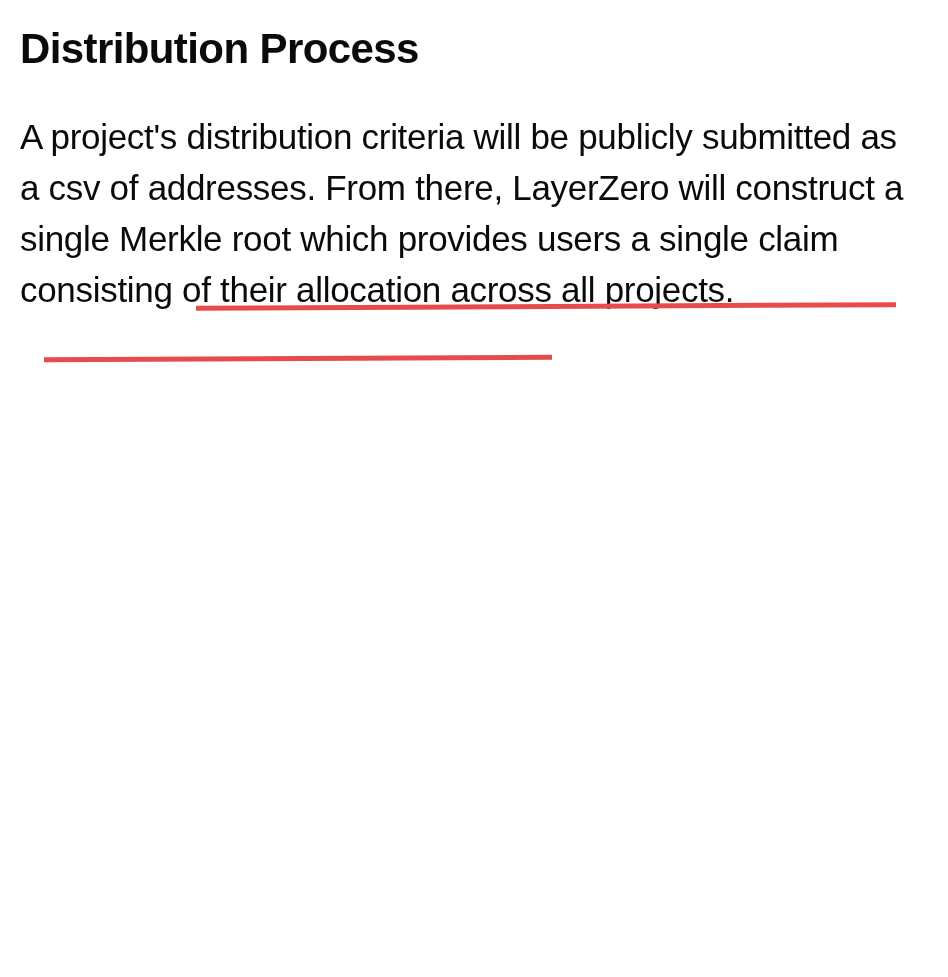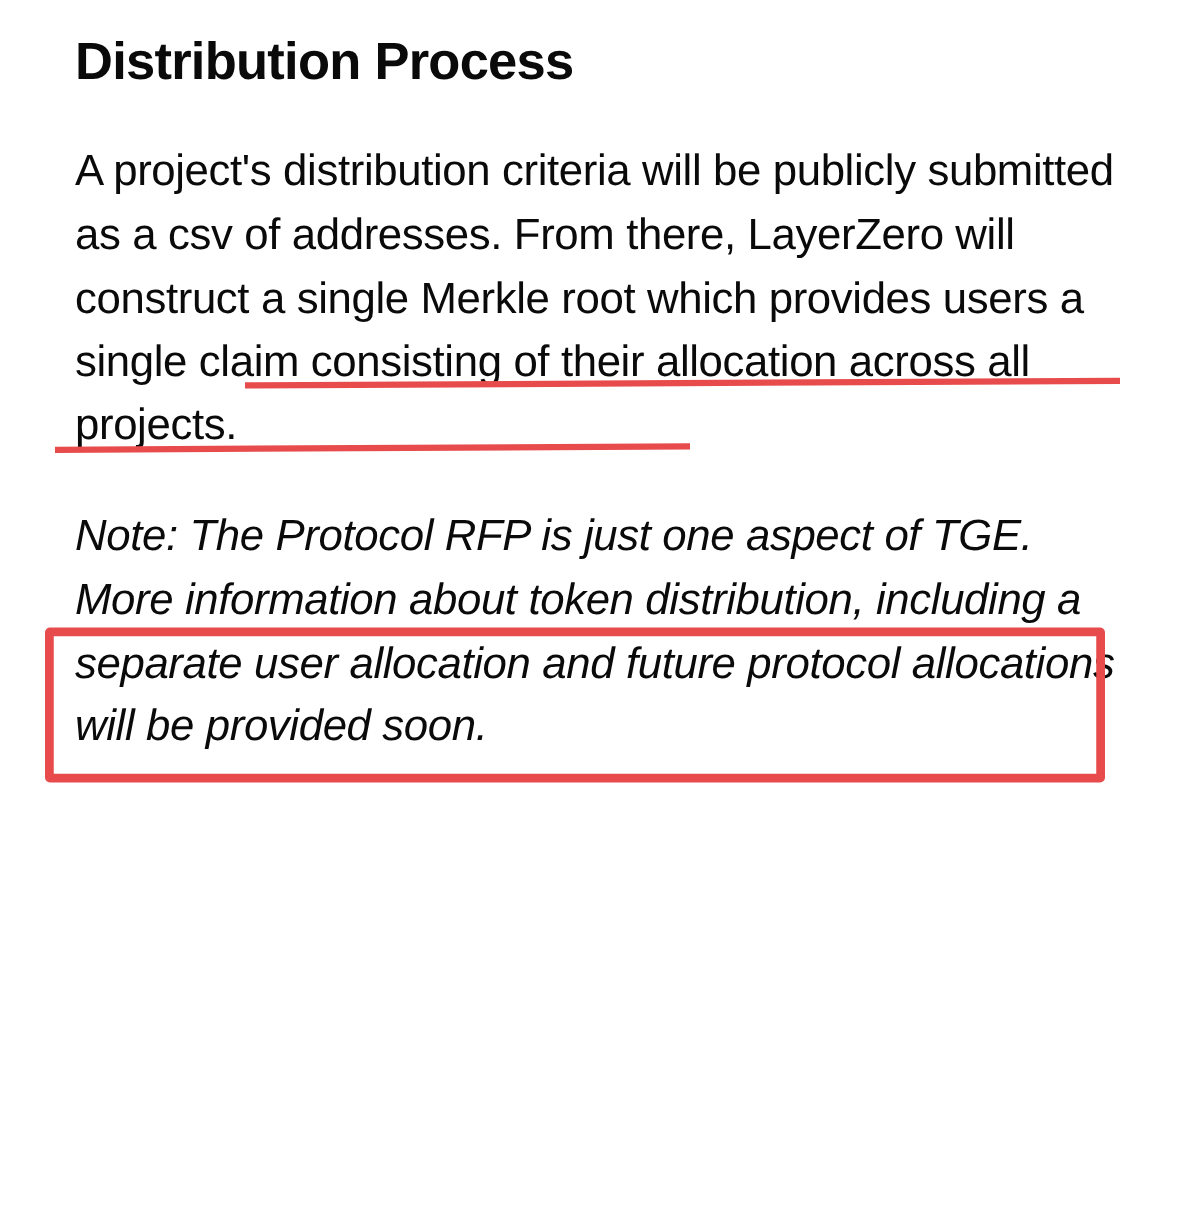--- a/index.html
+++ b/index.html
@@ -6,21 +6,21 @@
     margin: 0;
     padding: 0;
     background: #ffffff;
     font-family: -apple-system, BlinkMacSystemFont, "Segoe UI", Helvetica, Arial, sans-serif;
     color: #0a0a0a;
     -webkit-font-smoothing: antialiased;
   }
   .page {
     box-sizing: border-box;
     width: 948px;
-    padding: 24px 44px 40px 60px;
+    padding: 24px 44px 40px 20px;
     font-size: 35px;
     line-height: 1.45;
     letter-spacing: -0.3px;
     position: relative;
   }
   h1.heading {
     font-size: 42px;
     font-weight: 800;
     letter-spacing: -0.6px;
     margin: 0 0 38px 0;
@@ -54,21 +54,20 @@
 </head>
 <body>
 
 <div class="page">
 
   <h1 class="heading">Distribution Process</h1>
 
   <p class="para">A project's distribution criteria will be publicly submitted as a csv of addresses. From there, LayerZero will construct a single Merkle root which provides users a single claim consisting of their allocation across all projects.</p>
 
 
-  <p class="para note">Note: The Protocol RFP is just one aspect of TGE. More information about token distribution, including a separate user allocation and future protocol allocations will be provided soon.</p>
 
   <div class="annot underline" style="left:196px; top:304px; width:700px;"></div>
 
   <div class="annot underline" style="left:44px; top:356px; width:508px;"></div>
 
   <div class="annot box" style="left:36px; top:502px; width:834px; height:110px;"></div>
 
   <div class="annot underline" style="left:221px; top:764px; width:142px;"></div>
 
   <div class="annot underline" style="left:404px; top:816px; width:490px;"></div>

